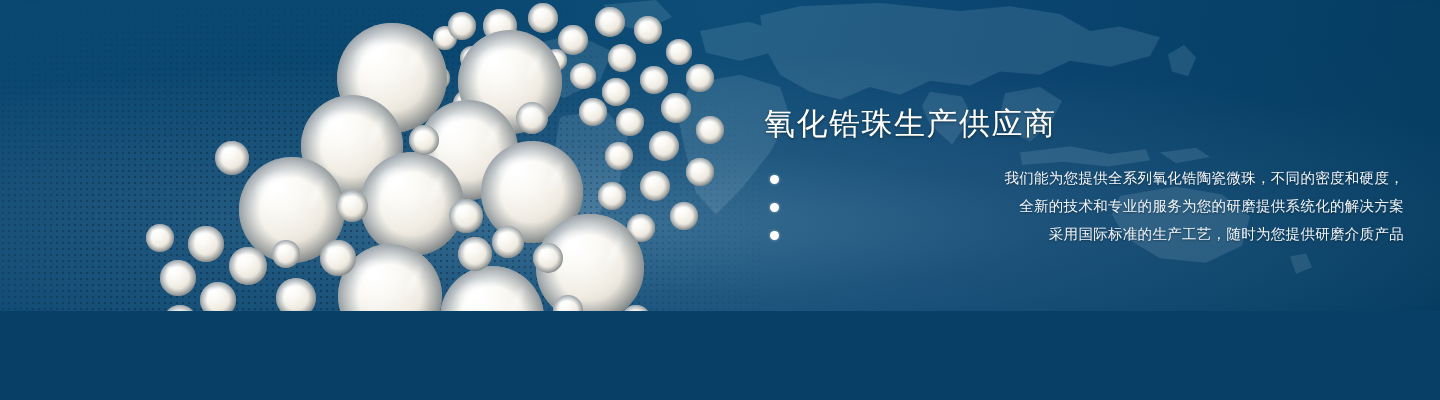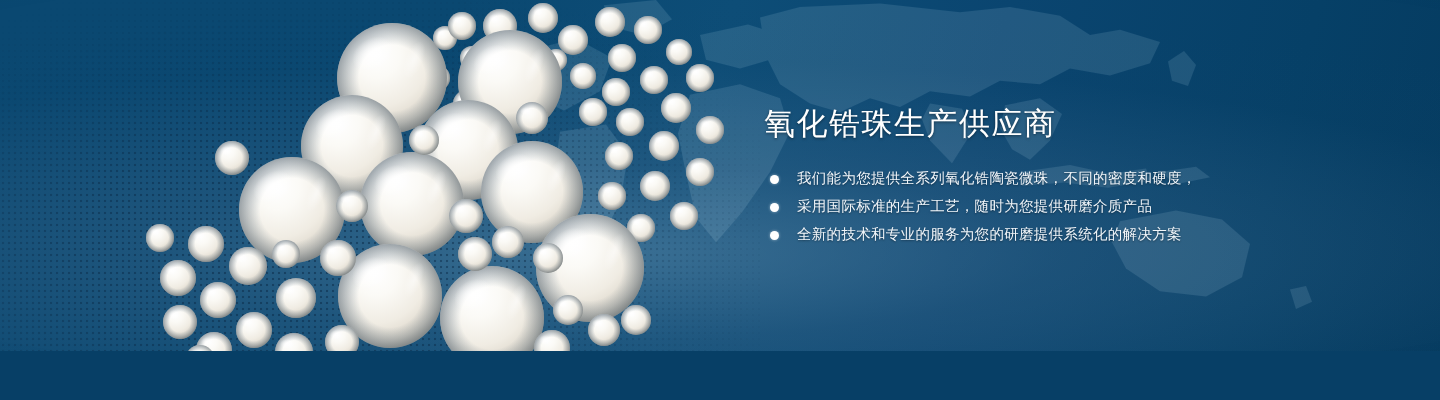--- a/index.html
+++ b/index.html
@@ -5,21 +5,21 @@
   * { margin:0; padding:0; box-sizing:border-box; }
   html, body {
     width:1440px; height:400px;
     overflow:hidden;
     background:#073f66;
     font-family:"Liberation Sans", "DejaVu Sans", sans-serif;
   }
 
   #banner {
     position:relative;
-    width:1440px; height:351px;
+    width:1440px; height:311px;
     overflow:hidden;
     background:#06406a;
   }
 
   
   .bg-base {
     position:absolute; inset:0;
     background:
       radial-gradient(120% 95% at 42% 72%, rgba(96,140,172,0.55) 0%, rgba(70,112,147,0.32) 26%, rgba(20,70,106,0.08) 58%, rgba(6,64,106,0) 74%),
       linear-gradient(105deg, #0a4871 0%, #0a4871 30%, #0d4d77 48%, #0a4570 66%, #064067 86%, #053b60 100%);
@@ -77,20 +77,21 @@
   }
   .bullet {
     position:relative;
     padding-left:33px;
     margin-bottom:5px;
     color:#f2f6fa;
     font-size:14.5px;
     line-height:23px;
     letter-spacing:0.3px;
     text-shadow:0 1px 2px rgba(0,0,0,0.4);
+    text-align:right;
   }
   .bullet:last-child { margin-bottom:0; }
   .bullet .dot {
     position:absolute;
     left:6px; top:7.5px;
     width:9px; height:9px;
     border-radius:50%;
     background:#ffffff;
     box-shadow:0 0 3px rgba(255,255,255,0.5);
   }
@@ -411,24 +412,24 @@
 
     <ul class="bullets">
 
       <li class="bullet">
         <span class="dot"></span>
         <span class="line">我们能为您提供全系列氧化锆陶瓷微珠，不同的密度和硬度，</span>
       </li>
 
       <li class="bullet">
         <span class="dot"></span>
+        <span class="line">全新的技术和专业的服务为您的研磨提供系统化的解决方案</span>
+      </li>
+
+      <li class="bullet">
+        <span class="dot"></span>
         <span class="line">采用国际标准的生产工艺，随时为您提供研磨介质产品</span>
       </li>
 
-      <li class="bullet">
-        <span class="dot"></span>
-        <span class="line">全新的技术和专业的服务为您的研磨提供系统化的解决方案</span>
-      </li>
-
     </ul>
   </div>
 
 </div>
 
 </body></html>

